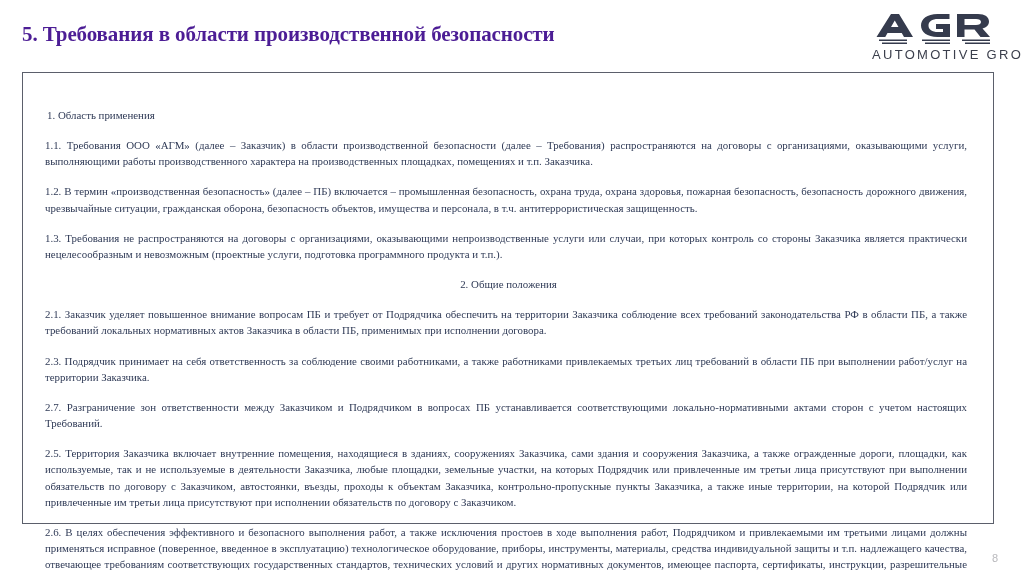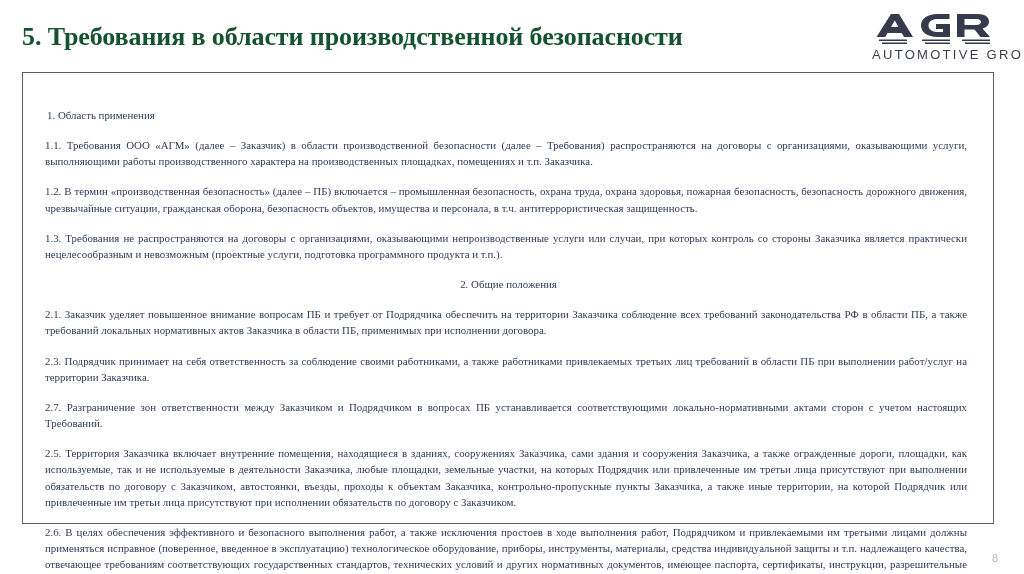--- a/index.html
+++ b/index.html
@@ -31,23 +31,23 @@
     top: 0;
     width: 1024px;
     height: 68px;
   }
 
   .slide-title {
     position: absolute;
     left: 22px;
     top: 22px;
     font-family: "Liberation Serif", "DejaVu Serif", serif;
-    font-size: 26px;
+    font-size: 21px;
     font-weight: bold;
-    color: #14532d;
+    color: #4c1d95;
     letter-spacing: -0.1px;
     white-space: nowrap;
   }
 
   
   .logo {
     position: absolute;
     right: 24px;
     top: 12px;
     width: 128px;

